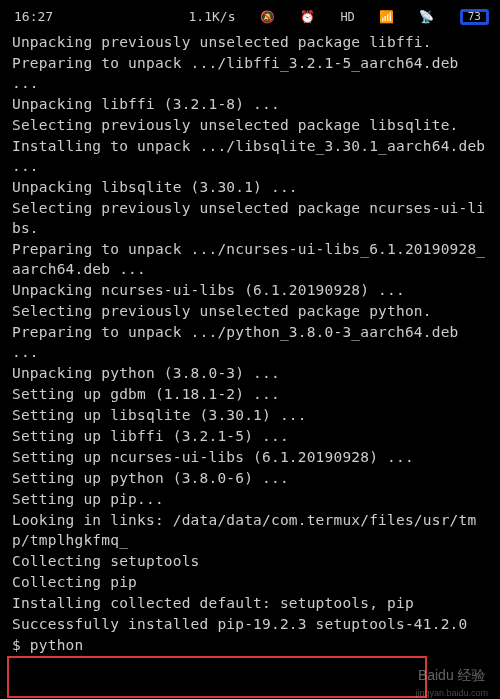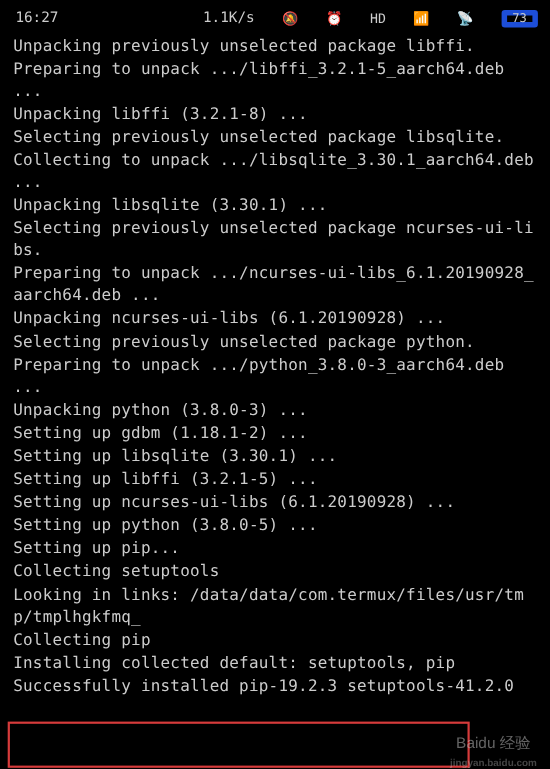--- a/index.html
+++ b/index.html
@@ -26,21 +26,21 @@
       height: 28px;
       color: #ccc;
       font-size: 13px;
     }
     .status-right {
       display: flex;
       align-items: center;
       gap: 23px;
     }
     .battery-box {
-      border: 5px solid #1d4ed8;
+      border: 3px solid #1d4ed8;
       border-radius: 3px;
       padding: 0 4px;
       font-size: 11px;
       display: inline-flex;
       align-items: center;
       height: 16px;
     }
     .terminal {
       padding: 0 8px;
       letter-spacing: 0.2px;
@@ -66,21 +66,20 @@
       font-size: 14px;
       font-family: sans-serif;
       pointer-events: none;
       letter-spacing: 0;
       text-align: center;
     }
     .watermark .sub {
       font-size: 9px;
       display: block;
       opacity: 0.7;
-      font-weight: bold;
     }
     .icon {
       font-size: 12px;
     }
   </style>
 </head>
 <body>
 
 <div class="status-bar">
   <span>16:27</span>
@@ -95,39 +94,40 @@
       <span>73</span>
     </span>
   </div>
 </div>
 
 <div class="terminal">
   <div>Unpacking previously unselected package libffi.</div>
   <div>Preparing to unpack .../libffi_3.2.1-5_aarch64.deb ...</div>
   <div>Unpacking libffi (3.2.1-8) ...</div>
   <div>Selecting previously unselected package libsqlite.</div>
-  <div>Collecting to unpack .../libsqlite_3.30.1_aarch64.deb ...</div>
+  <div>Installing to unpack .../libsqlite_3.30.1_aarch64.deb ...</div>
   <div>Unpacking libsqlite (3.30.1) ...</div>
   <div>Selecting previously unselected package ncurses-ui-libs.</div>
   <div>Preparing to unpack .../ncurses-ui-libs_6.1.20190928_aarch64.deb ...</div>
   <div>Unpacking ncurses-ui-libs (6.1.20190928) ...</div>
   <div>Selecting previously unselected package python.</div>
   <div>Preparing to unpack .../python_3.8.0-3_aarch64.deb ...</div>
   <div>Unpacking python (3.8.0-3) ...</div>
   <div>Setting up gdbm (1.18.1-2) ...</div>
   <div>Setting up libsqlite (3.30.1) ...</div>
   <div>Setting up libffi (3.2.1-5) ...</div>
   <div>Setting up ncurses-ui-libs (6.1.20190928) ...</div>
-  <div>Setting up python (3.8.0-5) ...</div>
+  <div>Setting up python (3.8.0-6) ...</div>
   <div>Setting up pip...</div>
+  <div>Looking in links: /data/data/com.termux/files/usr/tmp/tmplhgkfmq_</div>
   <div>Collecting setuptools</div>
-  <div>Looking in links: /data/data/com.termux/files/usr/tmp/tmplhgkfmq_</div>
   <div>Collecting pip</div>
   <div>Installing collected default: setuptools, pip</div>
   <div>Successfully installed pip-19.2.3 setuptools-41.2.0</div>
+  <div>$ python</div>
 </div>
 
 <div class="highlight-box"></div>
 
 <div class="watermark">
   <span>Baidu 经验</span>
   <span class="sub">jingyan.baidu.com</span>
 </div>
 
 </body></html>

